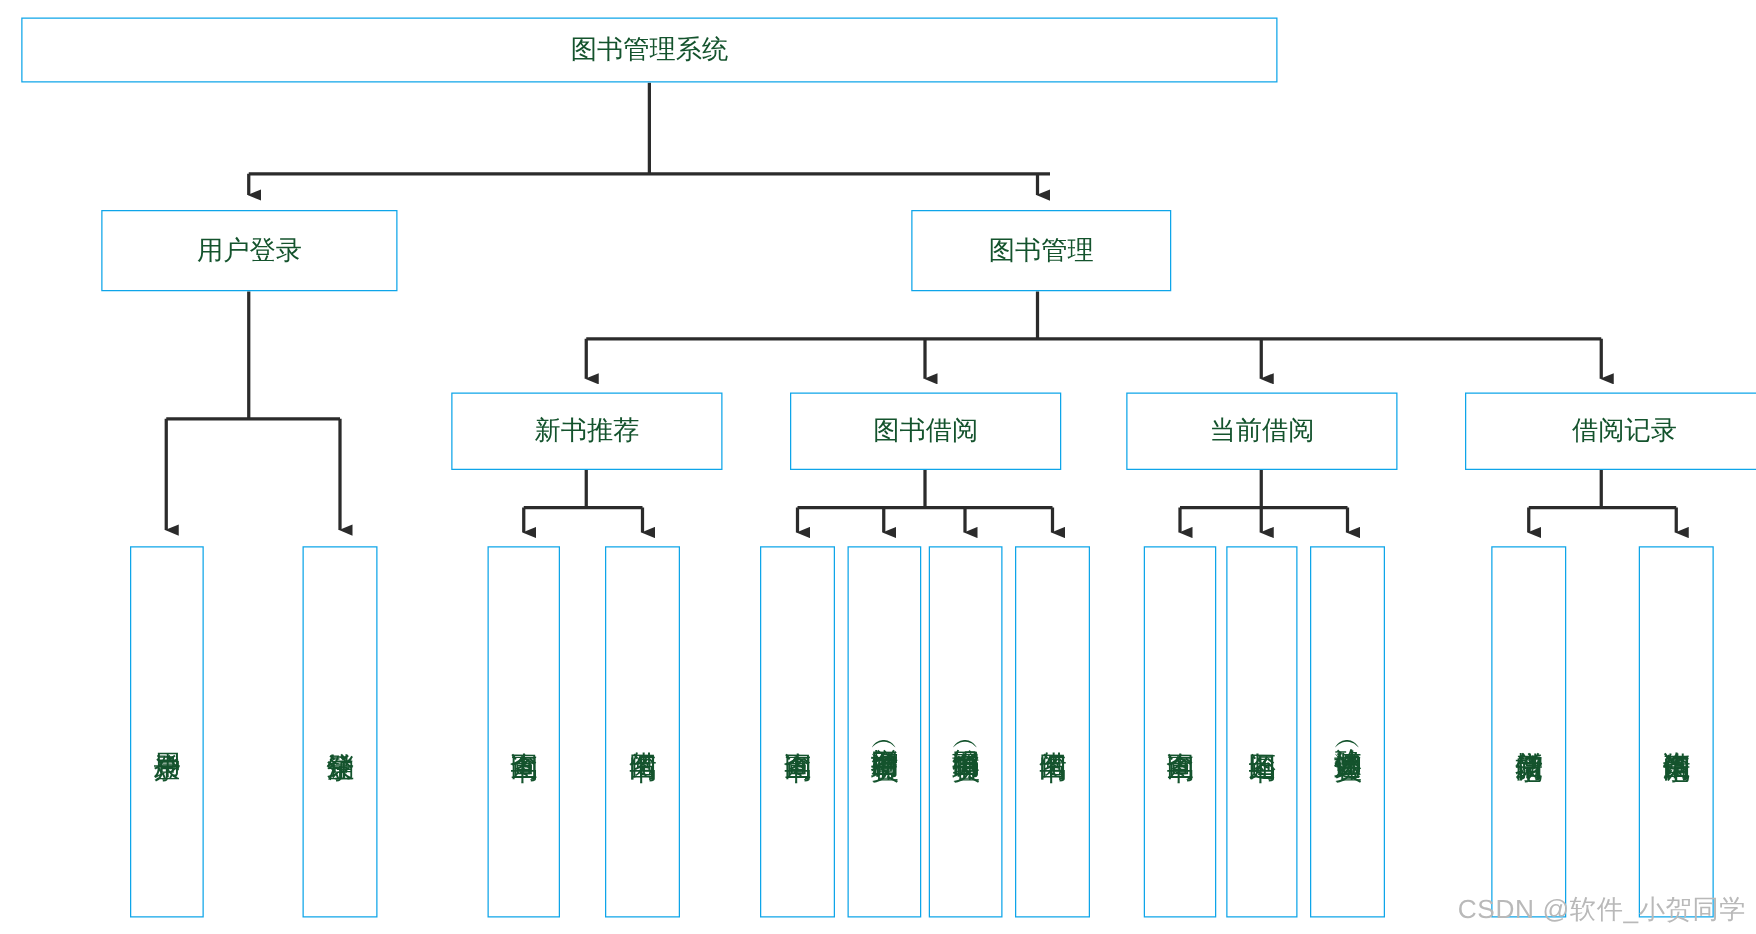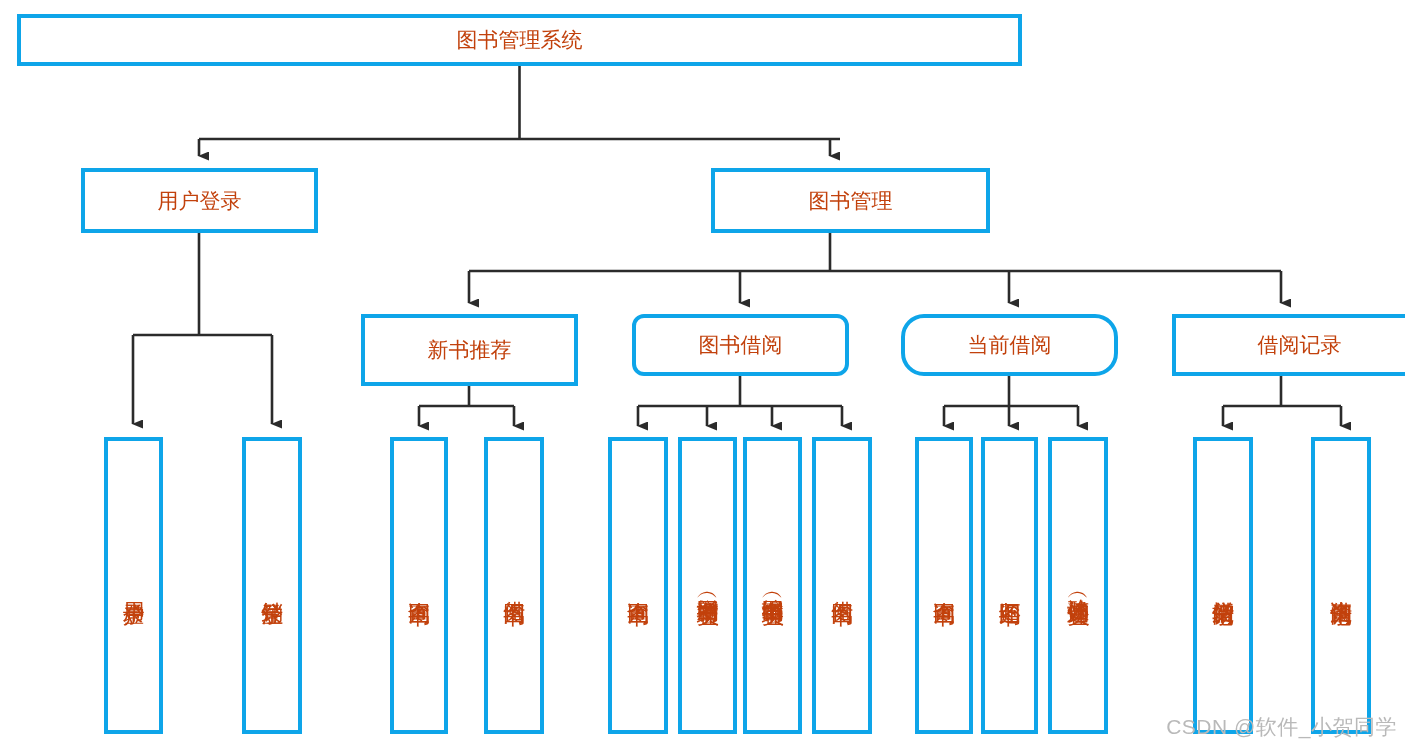--- a/index.html
+++ b/index.html
@@ -22,26 +22,26 @@
     position: absolute;
     left: 0;
     top: 0;
     width: 1405px;
     height: 747px;
     pointer-events: none;
   }
   .node {
     position: absolute;
     box-sizing: border-box;
-    border: 4px solid #0ea5e9;
+    border: 1px solid #0ea5e9;
     background: #ffffff;
     display: flex;
     align-items: center;
     justify-content: center;
-    color: #c2410c;
+    color: #14532d;
     line-height: 1.12;
     text-align: right;
   }
   .node.h {
     font-size: 21px;
   }
   .node.root {
     font-size: 21px;
   }
   .node.v {
@@ -123,31 +123,31 @@
     </g>
   </svg>
 
   <div class="node root" style="left:17px; top:14px; width:1005px; height:52px;">
     <span>图书管理系统</span>
   </div>
 
   <div class="node h" style="left:81px; top:168px; width:237px; height:65px;">
     <span>用户登录</span>
   </div>
-  <div class="node h" style="left:711px; top:168px; width:279px; height:65px;">
+  <div class="node h" style="left:729px; top:168px; width:208px; height:65px;">
     <span>图书管理</span>
   </div>
 
-  <div class="node h" style="left:361px; top:314px; width:217px; height:72px;">
+  <div class="node h" style="left:361px; top:314px; width:217px; height:62px;">
     <span>新书推荐</span>
   </div>
-  <div class="node h" style="left:632px; top:314px; width:217px; height:62px;border-radius:12px;">
+  <div class="node h" style="left:632px; top:314px; width:217px; height:62px;">
     <span>图书借阅</span>
   </div>
-  <div class="node h" style="left:901px; top:314px; width:217px; height:62px;border-radius:23px;">
+  <div class="node h" style="left:901px; top:314px; width:217px; height:62px;">
     <span>当前借阅</span>
   </div>
   <div class="node h" style="left:1172px; top:314px; width:255px; height:62px;">
     <span>借阅记录</span>
   </div>
 
   <div class="node v" style="left:104px; top:437px; width:59px; height:297px;">
     <span class="vtext">用户登录</span>
   </div>
   <div class="node v" style="left:242px; top:437px; width:60px; height:297px;">

